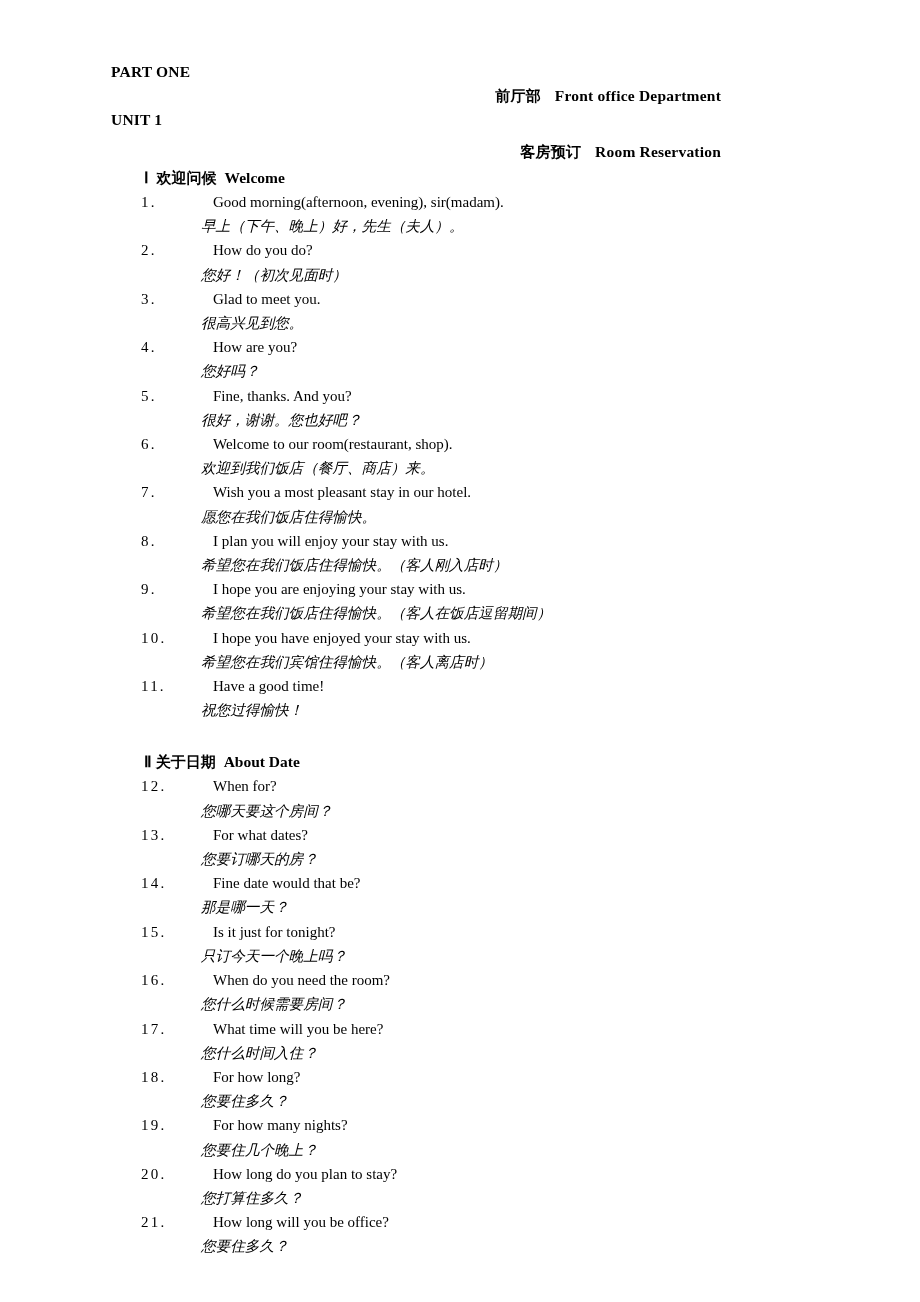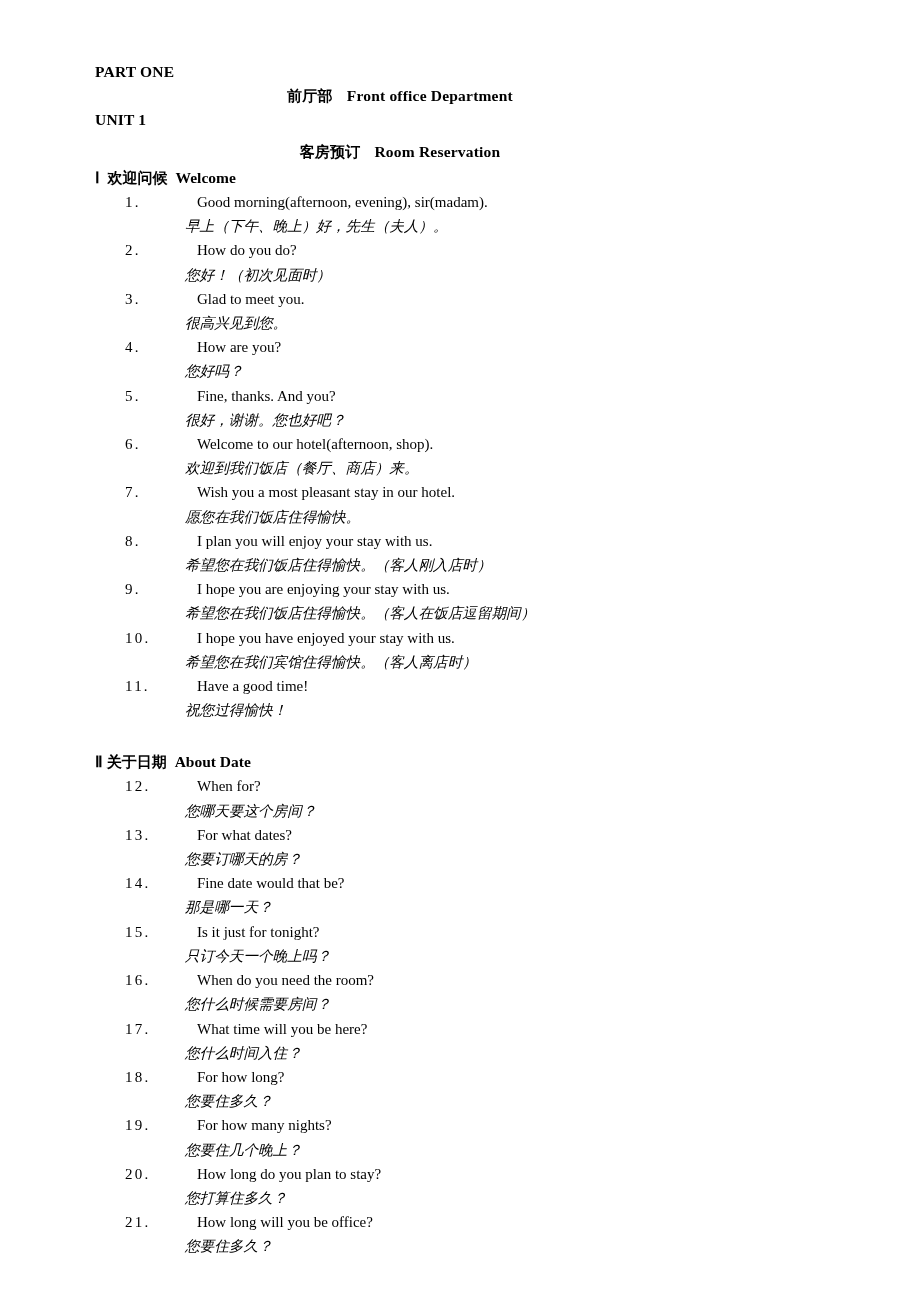--- a/index.html
+++ b/index.html
@@ -16,57 +16,58 @@
   }
   .page {
     position: relative;
     width: 920px;
     height: 1302px;
     padding: 0;
     box-sizing: border-box;
   }
   .doc {
     position: absolute;
-    left: 95px;
+    left: 111px;
     top: 60px;
     width: 740px;
   }
 
   
   .part-heading,
   .unit-heading {
     font-weight: bold;
     font-size: 15.5px;
     line-height: 24px;
     letter-spacing: 0.2px;
   }
   .part-heading { margin-bottom: 0; }
   .unit-heading { margin-bottom: 8px; font-family: Liberation Serif, serif; }
 
   .center-title {
-    text-align: center;
+    text-align: right;
     font-weight: bold;
     font-size: 15.5px;
     line-height: 24px;
     padding-right: 130px;
     letter-spacing: 0.2px;
   }
   .center-title .cn {
     font-family: "DejaVu Sans", "Liberation Sans", sans-serif;
     font-weight: bold;
     font-size: 15px;
   }
   .center-title .gap { display: inline-block; width: 14px; }
 
   
   .section-heading {
     font-weight: bold;
     font-size: 15.5px;
     line-height: 24px;
     margin-top: 2px;
+    margin-left: 33px;
   }
   .section-heading .num {
     font-family: "Liberation Serif", serif;
   }
   .section-heading .cn {
     font-family: "DejaVu Sans", "Liberation Sans", sans-serif;
     font-weight: bold;
     font-size: 15px;
   }
   .section-heading .sp-wide { display: inline-block; width: 8px; }
@@ -142,21 +143,21 @@
         </div>
         <div class="entry">
           <div class="entry-en"><span class="entry-num">4.</span><span class="entry-en-text">How are you?</span></div>
           <div class="entry-cn">您好吗？</div>
         </div>
         <div class="entry">
           <div class="entry-en"><span class="entry-num">5.</span><span class="entry-en-text">Fine, thanks. And you?</span></div>
           <div class="entry-cn">很好，谢谢。您也好吧？</div>
         </div>
         <div class="entry">
-          <div class="entry-en"><span class="entry-num">6.</span><span class="entry-en-text">Welcome to our hotel(afternoon, shop).</span></div>
+          <div class="entry-en"><span class="entry-num">6.</span><span class="entry-en-text">Welcome to our room(restaurant, shop).</span></div>
           <div class="entry-cn">欢迎到我们饭店（餐厅、商店）来。</div>
         </div>
         <div class="entry">
           <div class="entry-en"><span class="entry-num">7.</span><span class="entry-en-text">Wish you a most pleasant stay in our hotel.</span></div>
           <div class="entry-cn">愿您在我们饭店住得愉快。</div>
         </div>
         <div class="entry">
           <div class="entry-en"><span class="entry-num">8.</span><span class="entry-en-text">I plan you will enjoy your stay with us.</span></div>
           <div class="entry-cn">希望您在我们饭店住得愉快。（客人刚入店时）</div>
         </div>

